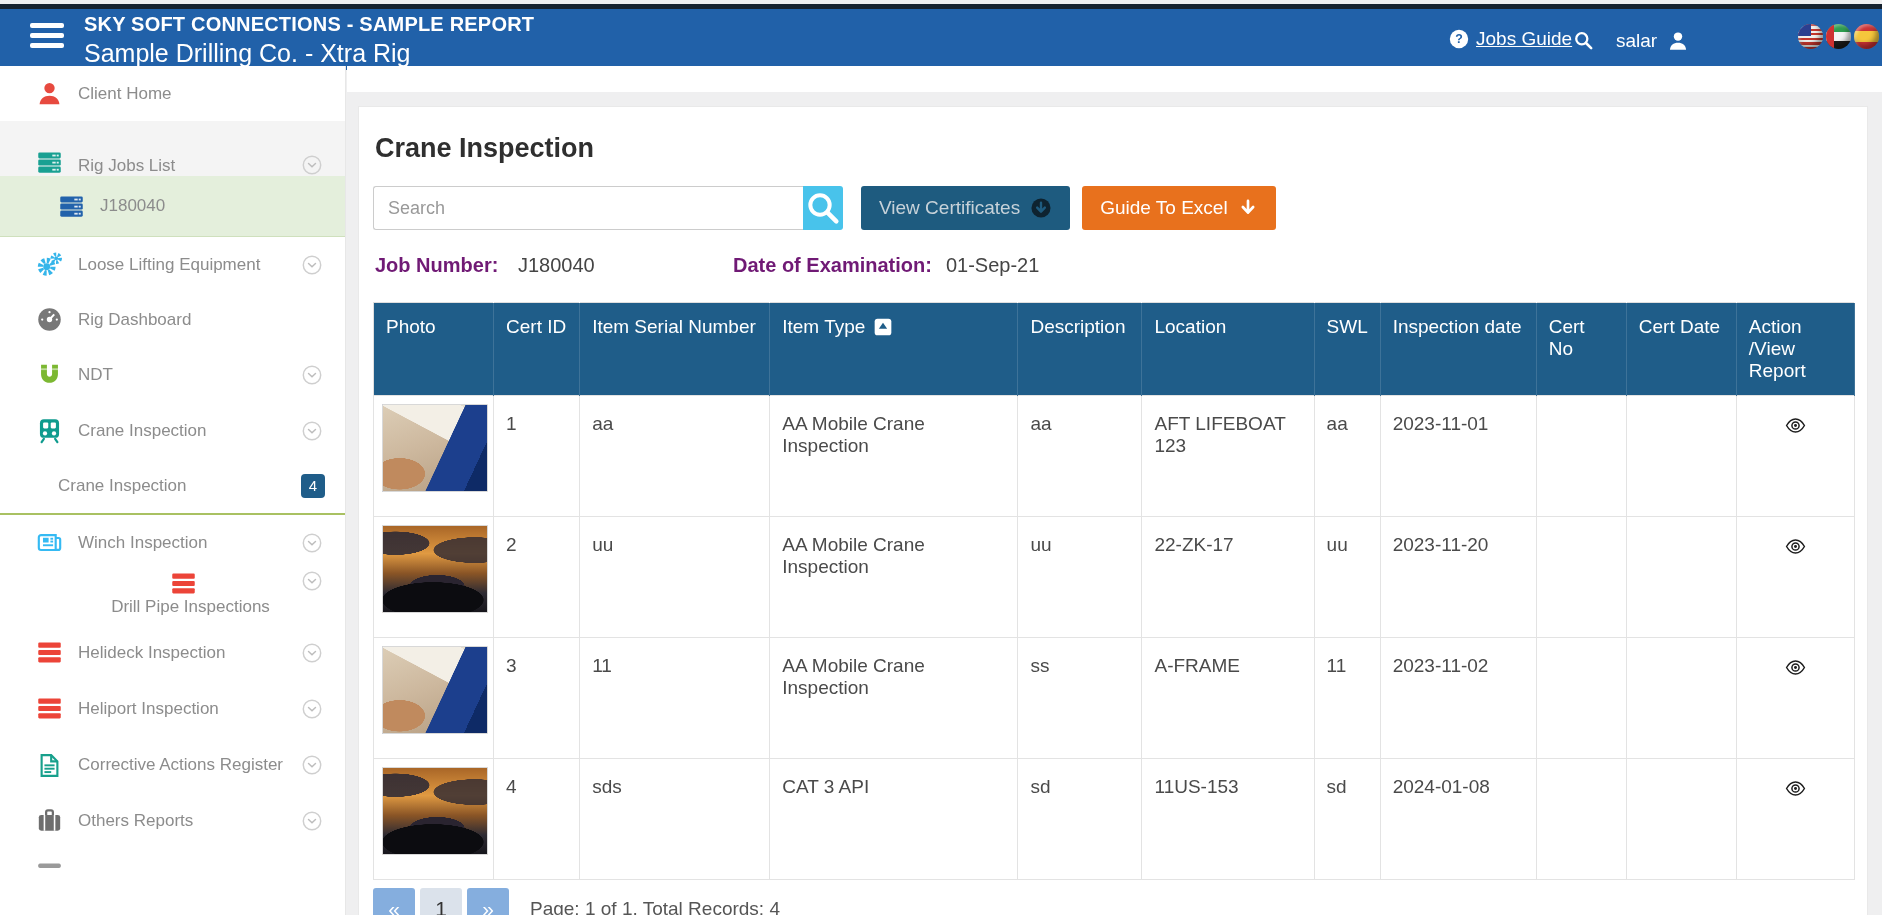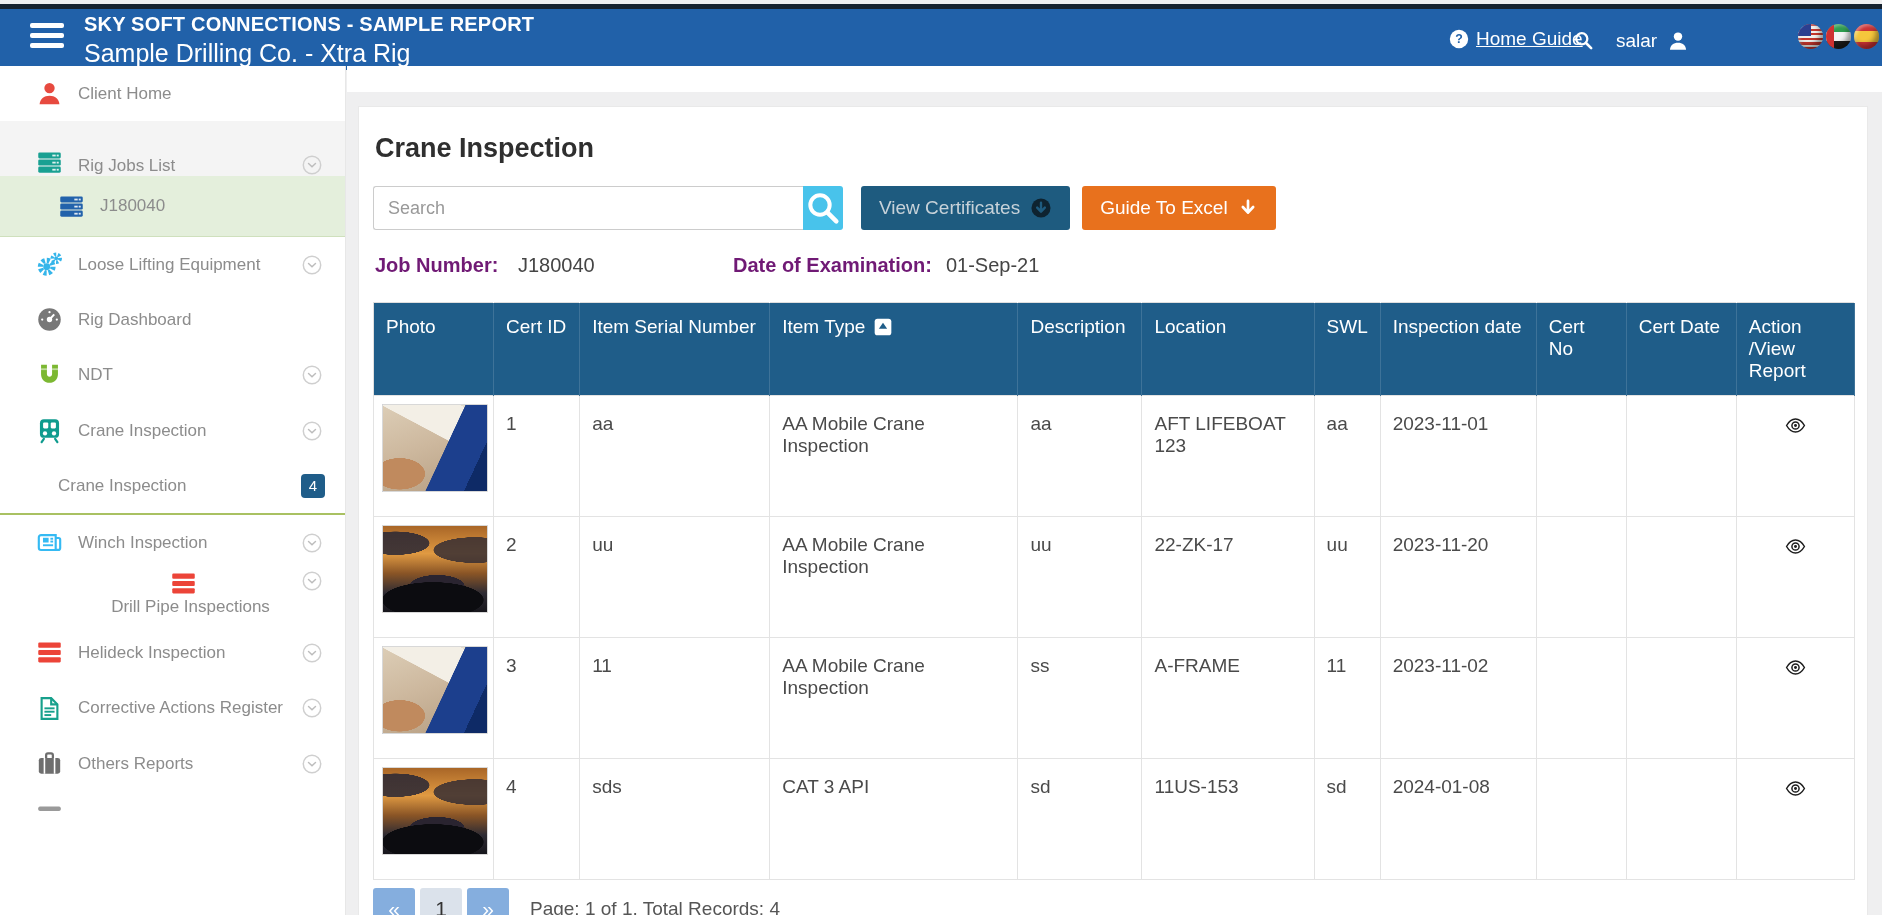--- a/index.html
+++ b/index.html
@@ -109,21 +109,21 @@
     <div class="t2">Sample Drilling Co. - Xtra Rig</div>
   </div>
   <div class="tb-right">
     <div class="userguide">
       <span class="q">
           <svg viewBox="0 0 24 24" fill="currentColor" xmlns="http://www.w3.org/2000/svg">
             <circle cx="12" cy="12" r="10" fill="#fff"></circle>
             <text x="12" y="16.6" text-anchor="middle" font-size="13.5" font-weight="bold" fill="#2161a9" font-family="Liberation Sans,sans-serif">?</text>
           </svg>
         </span>
-      <span class="ug-label">Home Guide</span>
+      <span class="ug-label">Jobs Guide</span>
     </div>
     <span class="tb-search">
         <svg viewBox="0 0 24 24" fill="currentColor" xmlns="http://www.w3.org/2000/svg">
           <circle cx="10.2" cy="10.2" r="5.8" fill="none" stroke="currentColor" stroke-width="2.4"></circle>
           <path d="M14.6 14.6 20 20" stroke="currentColor" stroke-width="2.7" stroke-linecap="round"></path>
         </svg>
       </span>
     <div class="tb-user">
       <span class="uname">salar</span>
       <span class="p-ic">
@@ -310,20 +310,36 @@
     </div>
     <div class="side-item" style="height: 55px;">
       <span class="s-icon" style="color: rgb(236, 68, 56);">
         <svg viewBox="0 0 24 24" fill="currentColor" xmlns="http://www.w3.org/2000/svg">
           <rect x="2" y="3.2" width="20" height="4.6" rx="1"></rect>
           <rect x="2" y="9.7" width="20" height="4.6" rx="1"></rect>
           <rect x="2" y="16.2" width="20" height="4.6" rx="1"></rect>
         </svg>
       </span>
       <span>Helideck Inspection</span>
+      <span class="chev">
+        <svg viewBox="0 0 24 24" fill="currentColor" xmlns="http://www.w3.org/2000/svg">
+          <circle cx="12" cy="12" r="9.5" fill="none" stroke="#cfcfcf" stroke-width="1.6"></circle>
+          <path d="M8.2 10.4 12 14l3.8-3.6" fill="none" stroke="#bdbdbd" stroke-width="1.6" stroke-linecap="round"></path>
+        </svg>
+      </span>
+    </div>
+    <div class="side-item" style="height: 57px;">
+      <span class="s-icon" style="color: rgb(236, 68, 56);">
+        <svg viewBox="0 0 24 24" fill="currentColor" xmlns="http://www.w3.org/2000/svg">
+          <rect x="2" y="3.2" width="20" height="4.6" rx="1"></rect>
+          <rect x="2" y="9.7" width="20" height="4.6" rx="1"></rect>
+          <rect x="2" y="16.2" width="20" height="4.6" rx="1"></rect>
+        </svg>
+      </span>
+      <span>Heliport Inspection</span>
       <span class="chev">
         <svg viewBox="0 0 24 24" fill="currentColor" xmlns="http://www.w3.org/2000/svg">
           <circle cx="12" cy="12" r="9.5" fill="none" stroke="#cfcfcf" stroke-width="1.6"></circle>
           <path d="M8.2 10.4 12 14l3.8-3.6" fill="none" stroke="#bdbdbd" stroke-width="1.6" stroke-linecap="round"></path>
         </svg>
       </span>
     </div>
     <div class="side-item" style="height: 56px;">
       <span class="s-icon" style="color: rgb(23, 160, 140);">
         <svg viewBox="0 0 24 24" fill="currentColor" xmlns="http://www.w3.org/2000/svg">

